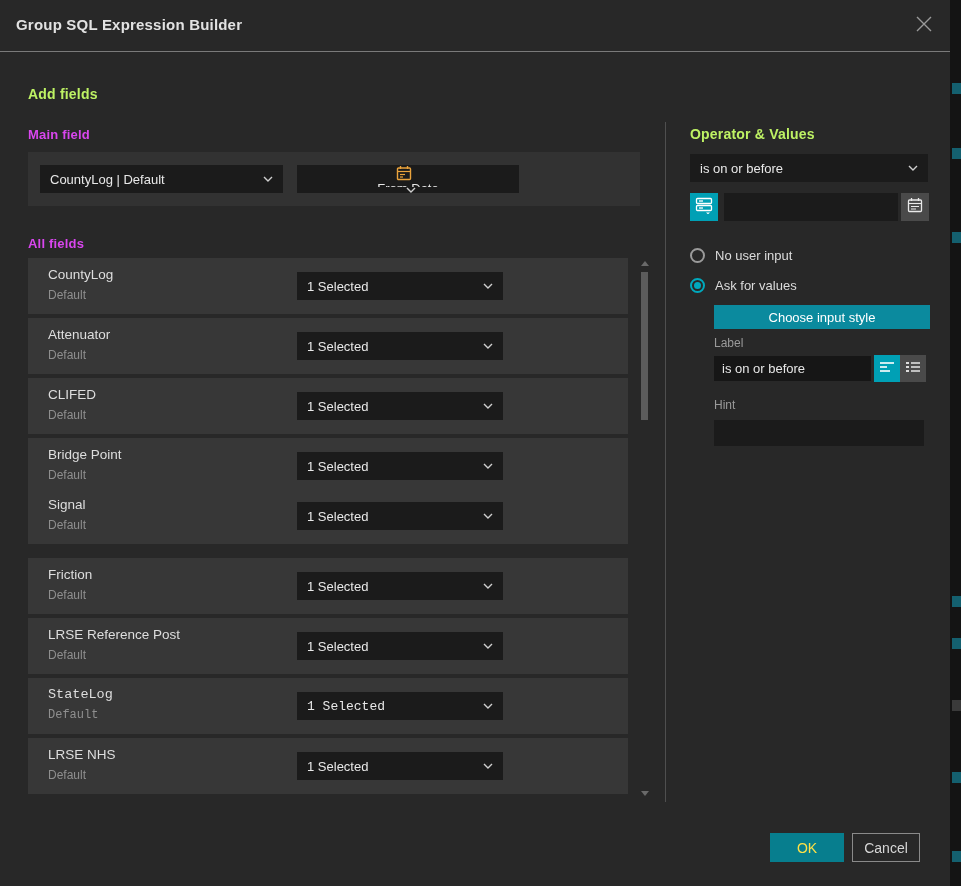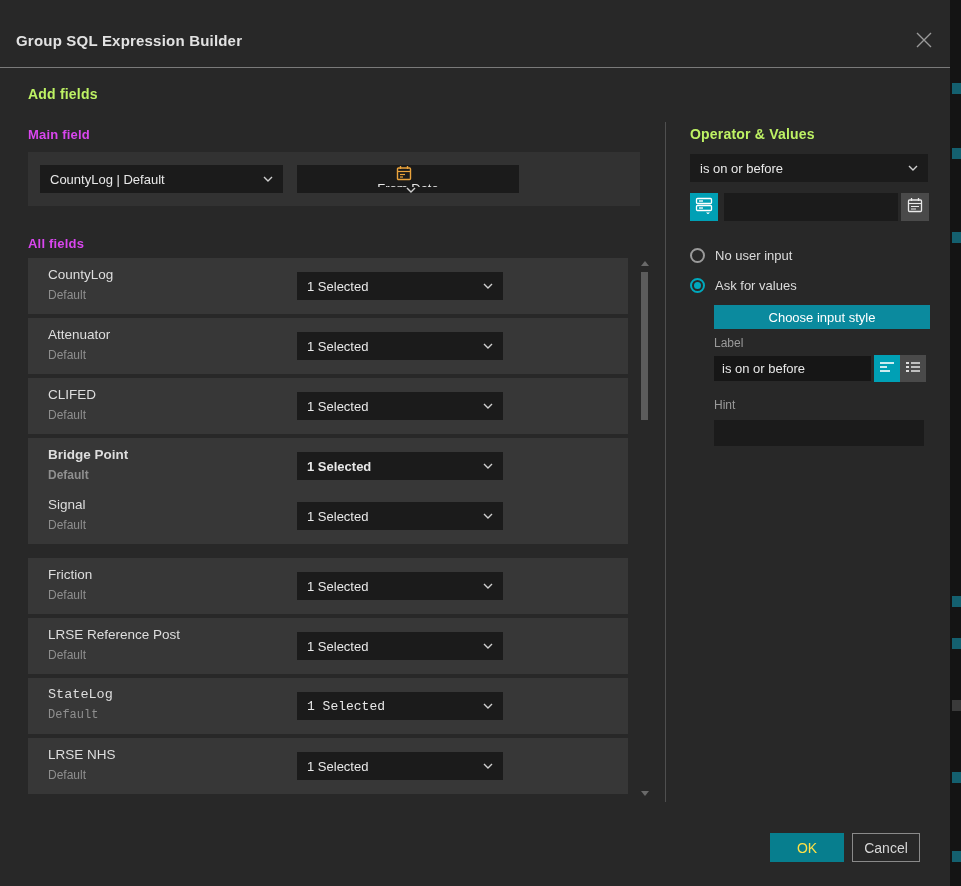--- a/index.html
+++ b/index.html
@@ -4,21 +4,21 @@
 <style>
   html,body{margin:0;padding:0;background:#151515;}
   .screen{position:relative;width:961px;height:886px;overflow:hidden;
           font-family:"Liberation Sans",sans-serif;background:#151515;}
   
   .app-strip{position:absolute;right:0;top:0;width:11px;height:886px;background:#141414;}
   .strip-frag{position:absolute;left:2px;width:9px;height:11px;}
 
   
   .dialog{position:absolute;left:0;top:0;width:950px;height:886px;background:#282828;}
-  .titlebar{position:absolute;left:0;top:16px;width:950px;height:52px;background:#282828;
+  .titlebar{position:absolute;left:0;top:0;width:950px;height:52px;background:#282828;
             border-bottom:1px solid #7a7a7a;box-sizing:border-box;padding-left:8px;}
   .title{position:absolute;left:16px;top:16px;font-size:15px;font-weight:600;color:#e2e2e2;letter-spacing:.2px;}
   .close-btn{position:absolute;right:8px;top:8px;width:36px;height:36px;display:flex;
              align-items:center;justify-content:center;cursor:pointer;}
 
   .section-heading{position:absolute;font-size:14px;font-weight:700;color:#bef264;letter-spacing:.2px;}
   .sub-heading{position:absolute;font-size:13px;font-weight:700;color:#d946ef;letter-spacing:.2px;}
 
   
   .dd{position:absolute;background:#1b1b1b;height:28px;display:flex;align-items:center;
@@ -144,21 +144,21 @@
     <div class="field-row" style="top:378px;">
       <span class="row-name">CLIFED</span>
       <span class="row-sub">Default</span>
       <div class="dd row-dd">
         <span class="dd-label">1 Selected</span>
         <svg class="chev" width="10" height="6" viewBox="0 0 10 6">
             <path d="M1 1 L5 5 L9 1" stroke="#cfcfcf" stroke-width="1.4" fill="none"></path>
           </svg>
       </div>
     </div>
-    <div class="field-row" style="top:438px;font-weight:bold;">
+    <div class="field-row" style="top:438px;">
       <span class="row-name">Bridge Point</span>
       <span class="row-sub">Default</span>
       <div class="dd row-dd">
         <span class="dd-label">1 Selected</span>
         <svg class="chev" width="10" height="6" viewBox="0 0 10 6">
             <path d="M1 1 L5 5 L9 1" stroke="#cfcfcf" stroke-width="1.4" fill="none"></path>
           </svg>
       </div>
     </div>
     <div class="field-row" style="top:488px;">

